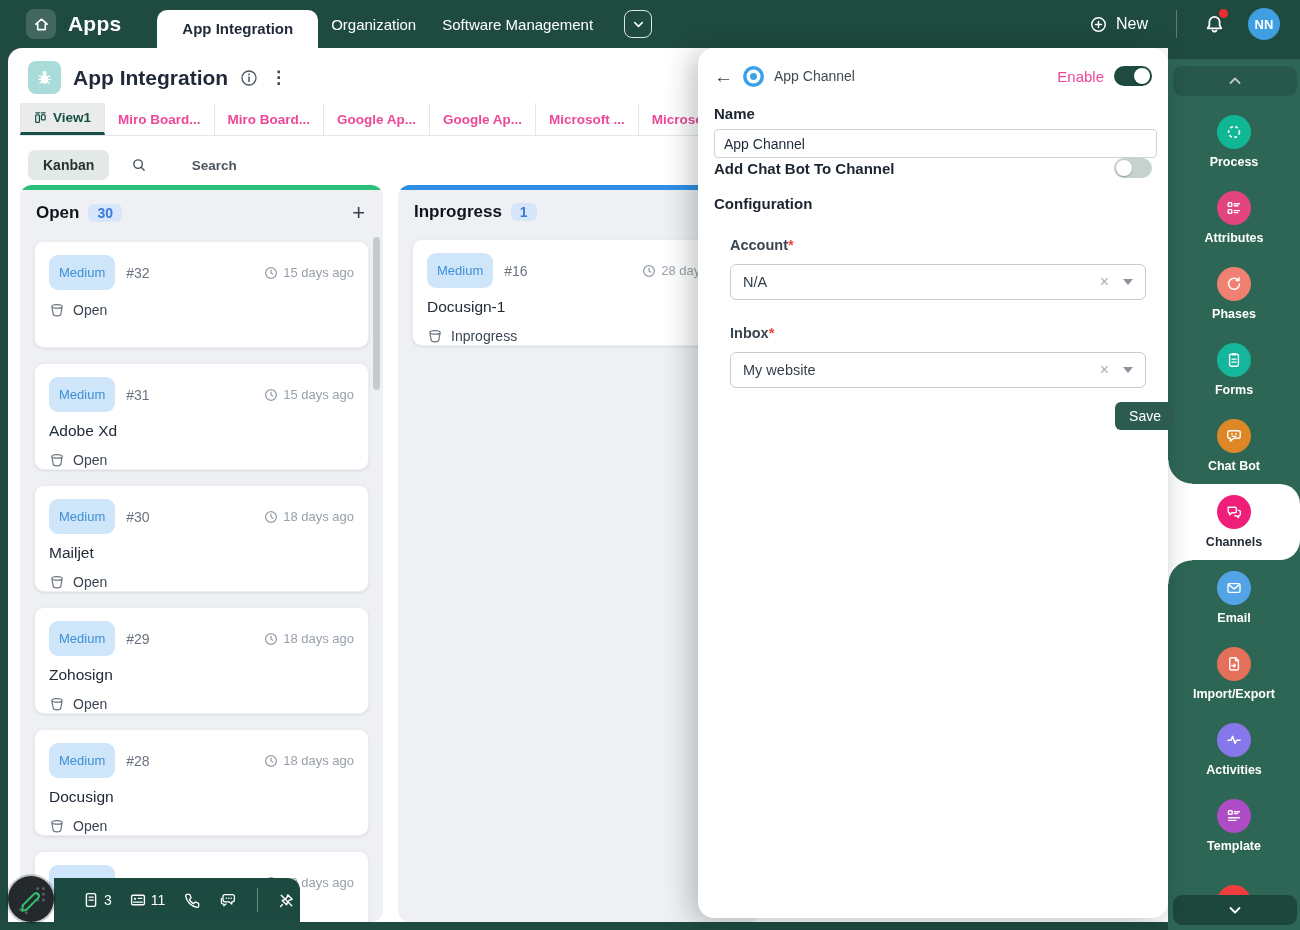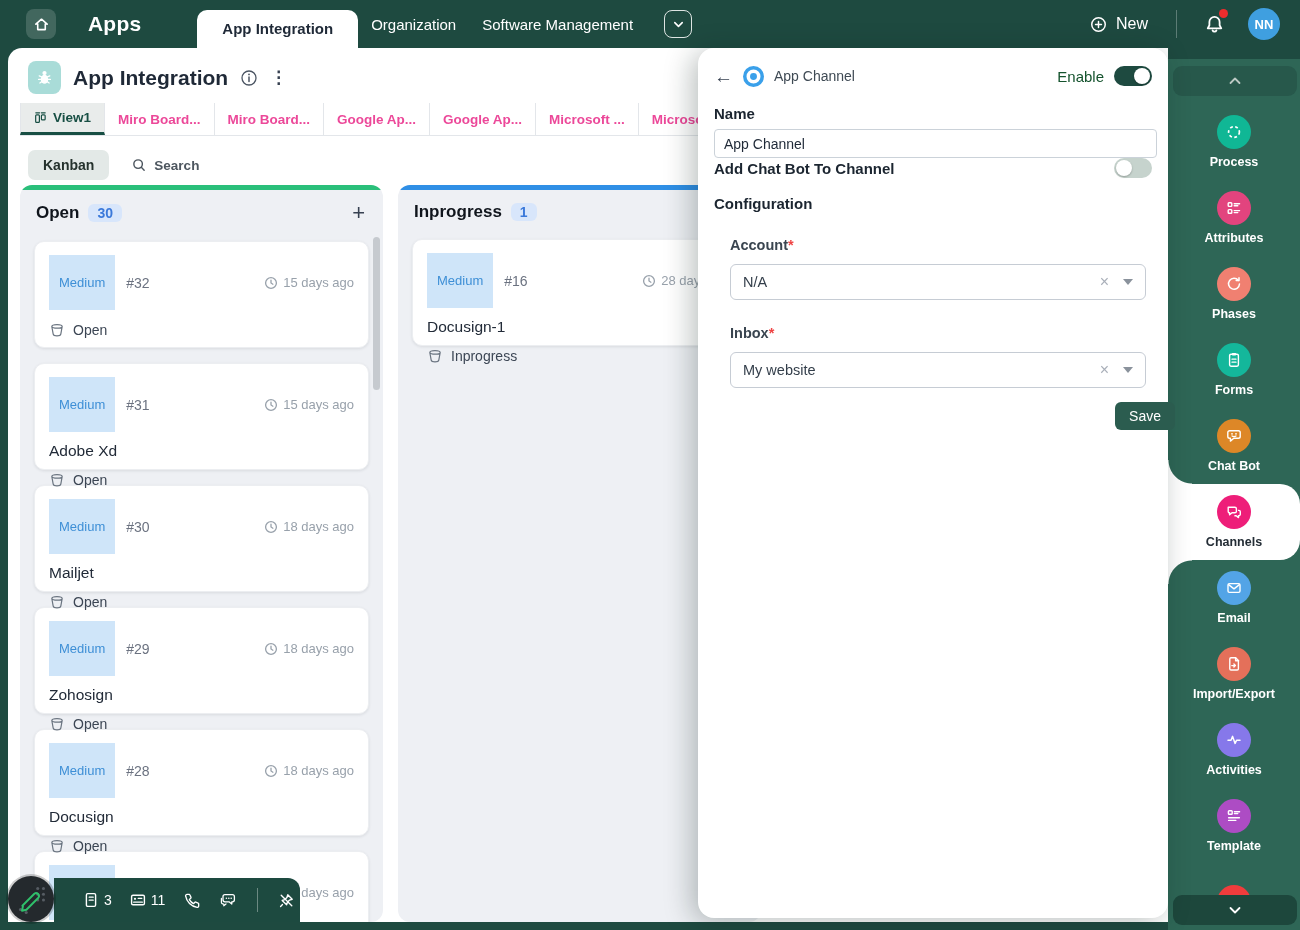--- a/index.html
+++ b/index.html
@@ -1,21 +1,21 @@
 <!DOCTYPE html>
 <html><head>
 <meta charset="utf-8">
 <style>
   * { margin:0; padding:0; box-sizing:border-box; }
   html,body { width:1300px; height:930px; overflow:hidden; }
   body { background:#1e4a40; font-family:"Liberation Sans", sans-serif; position:relative; }
   svg { display:block; }
 
   
-  .topbar { position:absolute; left:0; top:0; width:1300px; height:48px; display:flex; align-items:center; z-index:40;gap:20px; }
+  .topbar { position:absolute; left:0; top:0; width:1300px; height:48px; display:flex; align-items:center; z-index:40; }
   .home-btn { margin-left:26px; width:30px; height:30px; background:rgba(255,255,255,.16); border-radius:8px; display:flex; align-items:center; justify-content:center; }
   .brand { color:#fff; font-size:21px; font-weight:700; margin-left:12px; letter-spacing:.2px; }
   .nav-tabs { display:flex; align-items:center; margin-left:36px; height:48px; }
   .nav-tab { color:#fff; font-size:15px; font-weight:500; padding:0 13px; cursor:default; }
   .nav-tab.active { background:#fff; color:#1f2937; font-weight:700; height:38px; line-height:38px; padding:0 25px; border-radius:10px 10px 0 0; align-self:flex-end; }
   .nav-caret { margin-left:18px; width:28px; height:28px; border:1.6px solid rgba(255,255,255,.85); border-radius:8px; display:flex; align-items:center; justify-content:center; }
   .top-right { margin-left:auto; display:flex; align-items:center; margin-right:20px; }
   .new-btn { display:flex; align-items:center; gap:8px; color:#fff; font-size:16px; }
   .top-divider { width:1px; height:28px; background:rgba(255,255,255,.28); margin:0 26px 0 28px; }
   .bell-wrap { position:relative; }
@@ -30,50 +30,50 @@
   .kebab { color:#374151; font-size:17px; font-weight:700; letter-spacing:0; line-height:1; }
 
   .view-tabs { display:flex; align-items:flex-end; margin:10px 0 0 12px; height:32px; border-bottom:1px solid #e3e6ea; width:720px; }
   .vtab { height:32px; display:flex; align-items:center; gap:6px; padding:0 13px; font-size:13.5px; font-weight:700; color:#ec4899; border-right:1px solid #e3e6ea; white-space:nowrap; }
   .vtab:first-child { border-left:1px solid #e3e6ea; }
   .vtab.active { background:#e9eceb; color:#184f44; border-bottom:3px solid #184f44; }
 
   .controls { display:flex; align-items:center; margin:14px 0 0 20px; gap:22px; }
   .kanban-chip { background:#e3e9e7; color:#25322d; font-size:14px; font-weight:700; padding:7px 15px; border-radius:7px; }
   .search-box { display:flex; align-items:center; gap:7px; }
-  .search-input { border:none; outline:none; background:transparent; font-size:13.5px; font-weight:600; color:#4d565f; font-family:"Liberation Sans",sans-serif; width:120px; }
+  .search-input { border:none; outline:none; background:transparent; font-size:13.5px; font-weight:600; color:#4d565f; font-family:"Liberation Sans",sans-serif; width:120px;text-align:center; }
   .search-input::placeholder { color:#4d565f; opacity:1; }
 
   
   .board { position:absolute; left:0; top:137px; right:0; bottom:0; }
   .column { position:absolute; top:0; width:363px; height:737px; background:#eef0f4; border-radius:12px; overflow:hidden; }
   .col-open { left:12px; }
   .col-inprogress { left:390px; }
   .col-accent { height:5px; border-radius:12px 12px 0 0; }
   .col-head { display:flex; align-items:center; padding:12px 18px 8px 16px; }
   .col-name { font-size:17px; font-weight:700; color:#10151c; }
   .col-count { margin-left:9px; background:#d8e6fb; color:#3b79da; font-size:14px; font-weight:600; padding:1px 9px; border-radius:6px; }
   .col-plus { margin-left:auto; color:#374151; font-size:22px; font-weight:400; line-height:1; }
   .cards { padding:9px 14px 0 14px; }
   .card { background:#fff; border:1px solid #eceef1; border-radius:10px; box-shadow:0 1px 3px rgba(20,30,40,.10); padding:13px 14px; margin-bottom:15px; height:107px; }
   .card-r1 { display:flex; align-items:center; }
-  .prio { background:#cfe5f9; color:#3e8fd6; font-size:13px; font-weight:500; padding:20px 10px; border-radius:0; }
+  .prio { background:#cfe5f9; color:#3e8fd6; font-size:13px; font-weight:500; padding:10px 10px; border-radius:9px; }
   .card-num { margin-left:11px; color:#6b7280; font-size:14px; }
   .card-age { margin-left:auto; display:flex; align-items:center; gap:5px; color:#98a1ab; font-size:13px; white-space:nowrap; }
   .card-title { margin-top:10px; font-size:15.5px; font-weight:500; color:#222b38; }
   .card-status { margin-top:12px; display:flex; align-items:center; gap:8px; color:#3c4654; font-size:14px; }
   .col-scrollthumb { position:absolute; right:3px; top:52px; width:7px; height:153px; background:#c6cacf; border-radius:4px; }
 
   
   .panel { position:absolute; left:698px; top:48px; width:470px; height:870px; background:#fff; border-radius:16px; box-shadow:-6px 4px 28px rgba(10,30,25,.28); z-index:20; padding:14px 16px; }
   .panel-head { display:flex; align-items:center; gap:9px; height:28px; }
   .back-arrow { font-size:19px; color:#374151; line-height:1; }
   .panel-title { font-size:14px; font-weight:500; color:#3f4a54; }
   .enable-wrap { margin-left:auto; display:flex; align-items:center; gap:10px; }
-  .enable-label { font-size:15px; color:#14532d; }
+  .enable-label { font-size:15px; color:#ec4899; }
   .toggle { width:38px; height:20px; border-radius:10px; background:#c6d3cd; position:relative; }
   .toggle .knob { position:absolute; left:2px; top:2px; width:16px; height:16px; border-radius:50%; background:#fff; box-shadow:0 1px 2px rgba(0,0,0,.25); }
   .toggle.on { background:#1e4a40; }
   .toggle.on .knob { left:auto; right:2px; }
   .field-label-lg { font-size:15px; font-weight:700; color:#1b2530; margin-top:15px; }
   .text-input { margin-top:7px; width:443px; height:29px; border:1px solid #cbd2d9; border-radius:4px; font-size:14px; color:#1f2937; padding:0 9px; font-family:"Liberation Sans",sans-serif; outline:none; background:#fff; }
   .chatbot-row { display:flex; align-items:center; }
   .config-label { font-size:15px; font-weight:700; color:#1b2530; margin-top:17px; }
   .cfg-group { margin-left:16px; margin-top:25px; width:416px; }
   .cfg-label { font-size:14.5px; font-weight:600; color:#3a4550; }

